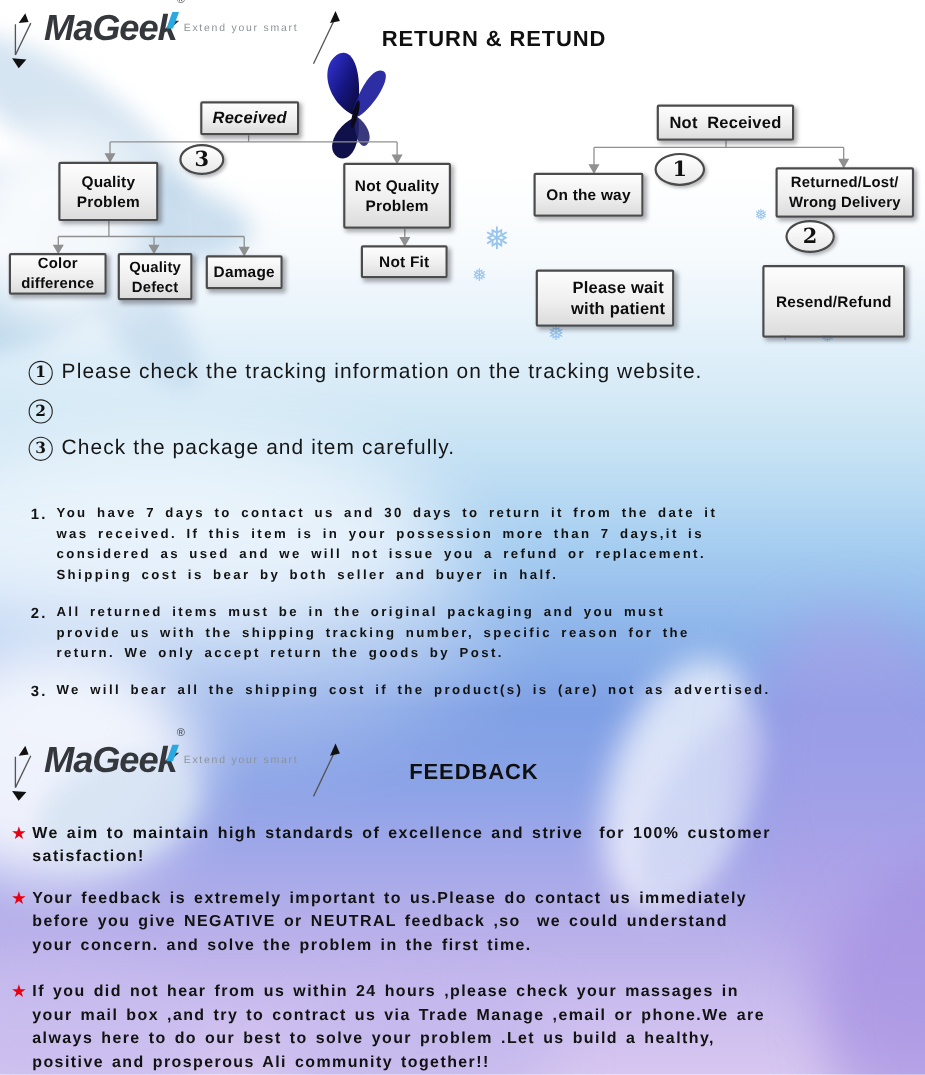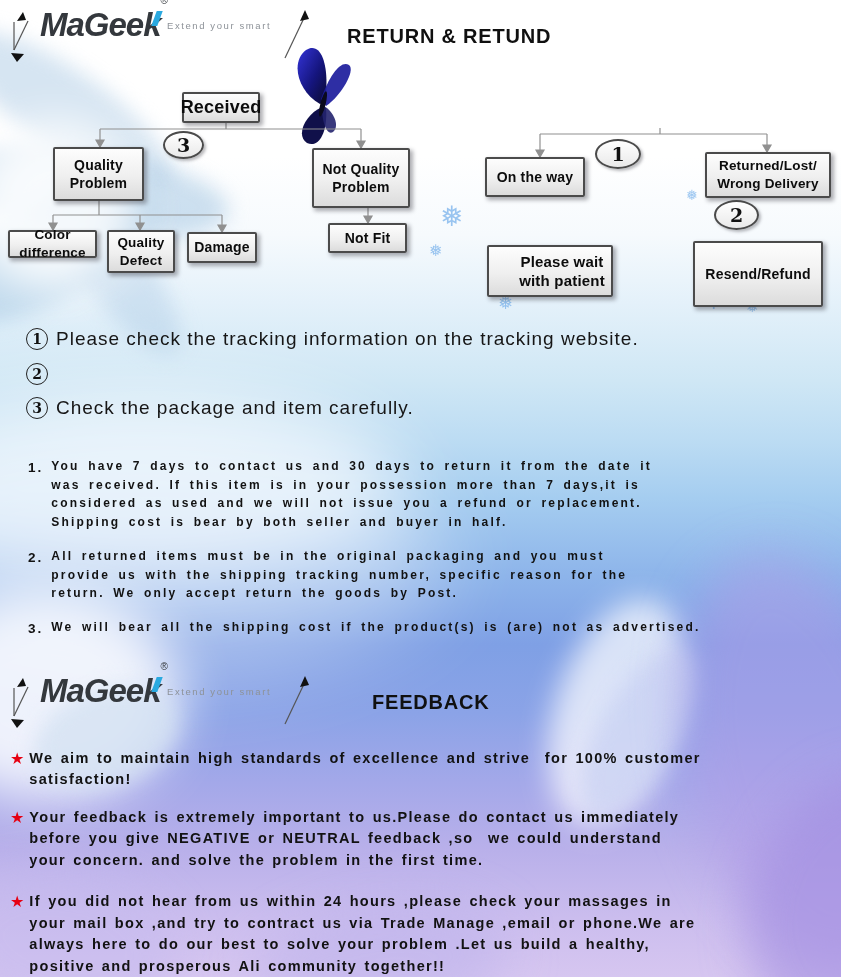--- a/index.html
+++ b/index.html
@@ -148,33 +148,34 @@
       <polygon points="364,216 372,216 368,223"></polygon>
       <line x1="660" y1="128" x2="660" y2="134"></line>
       <line x1="540" y1="134" x2="767" y2="134"></line>
       <line x1="540" y1="134" x2="540" y2="151"></line>
       <polygon points="536,150 544,150 540,157"></polygon>
       <line x1="767" y1="134" x2="767" y2="146"></line>
       <polygon points="763,145 771,145 767,152"></polygon>
     </g>
   </svg>
 
-  <div class="fbox" style="left:182px;top:92px;width:78px;height:31px;font-size:18px;">Received</div>
+  <div class="fbox" style="left:182px;top:92px;width:90px;height:31px;font-size:15px;font-style:italic;">Received</div>
   <div class="foval" style="left:163px;top:131px;width:41px;height:28px;">3</div>
   <div class="fbox" style="left:53px;top:147px;width:91px;height:54px;">Quality
 Problem</div>
   <div class="fbox" style="left:312px;top:148px;width:98px;height:60px;">Not Quality
 Problem</div>
-  <div class="fbox" style="left:8px;top:230px;width:89px;height:28px;font-size:13.5px;">Color
+  <div class="fbox" style="left:8px;top:230px;width:89px;height:38px;font-size:13.5px;">Color
 difference</div>
   <div class="fbox" style="left:107px;top:230px;width:68px;height:43px;font-size:13.5px;">Quality
 Defect</div>
   <div class="fbox" style="left:187px;top:232px;width:70px;height:31px;">Damage</div>
   <div class="fbox" style="left:328px;top:223px;width:79px;height:30px;">Not Fit</div>
 
+  <div class="fbox" style="left:597px;top:95px;width:125px;height:33px;font-size:15px;">Not  Received</div>
   <div class="foval" style="left:595px;top:139px;width:46px;height:30px;">1</div>
   <div class="fbox" style="left:485px;top:157px;width:100px;height:40px;">On the way</div>
   <div class="fbox" style="left:705px;top:152px;width:126px;height:46px;font-size:13.5px;">Returned/Lost/
 Wrong Delivery</div>
   <div class="foval" style="left:714px;top:200px;width:45px;height:30px;">2</div>
   <div class="fbox" style="left:487px;top:245px;width:126px;height:52px;font-size:15px;padding-left:24px;">Please wait
 with patient</div>
   <div class="fbox" style="left:693px;top:241px;width:130px;height:66px;">Resend/Refund</div>
 
   <div class="notes">

